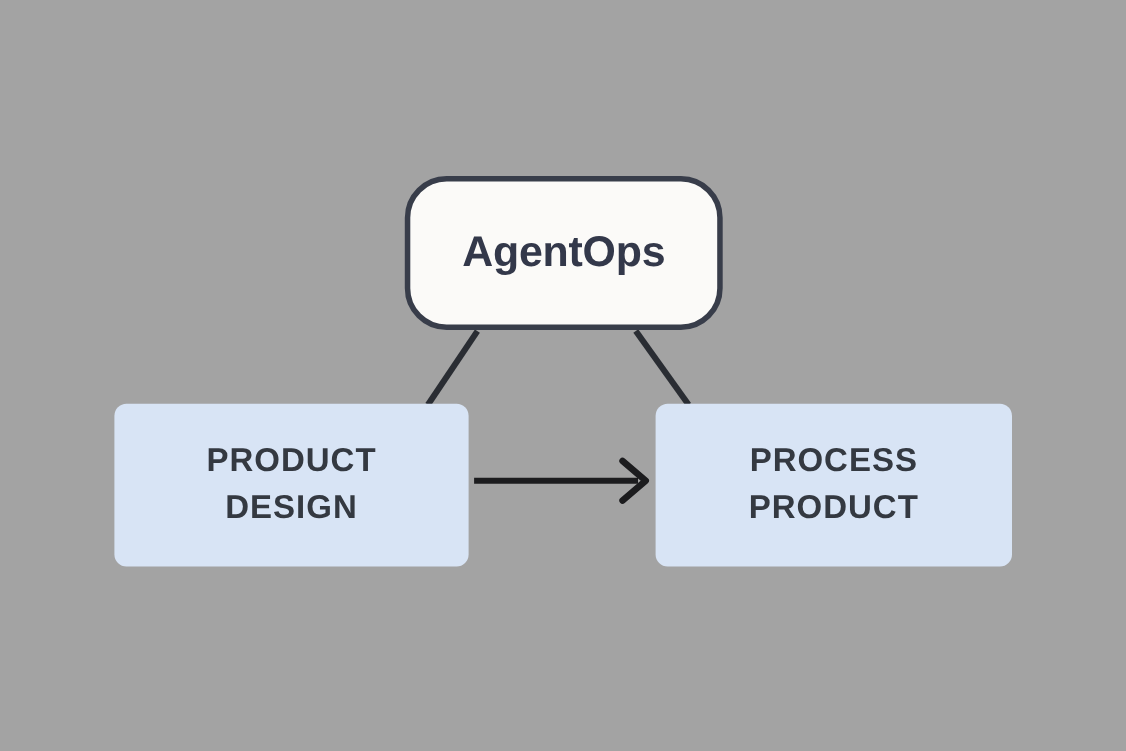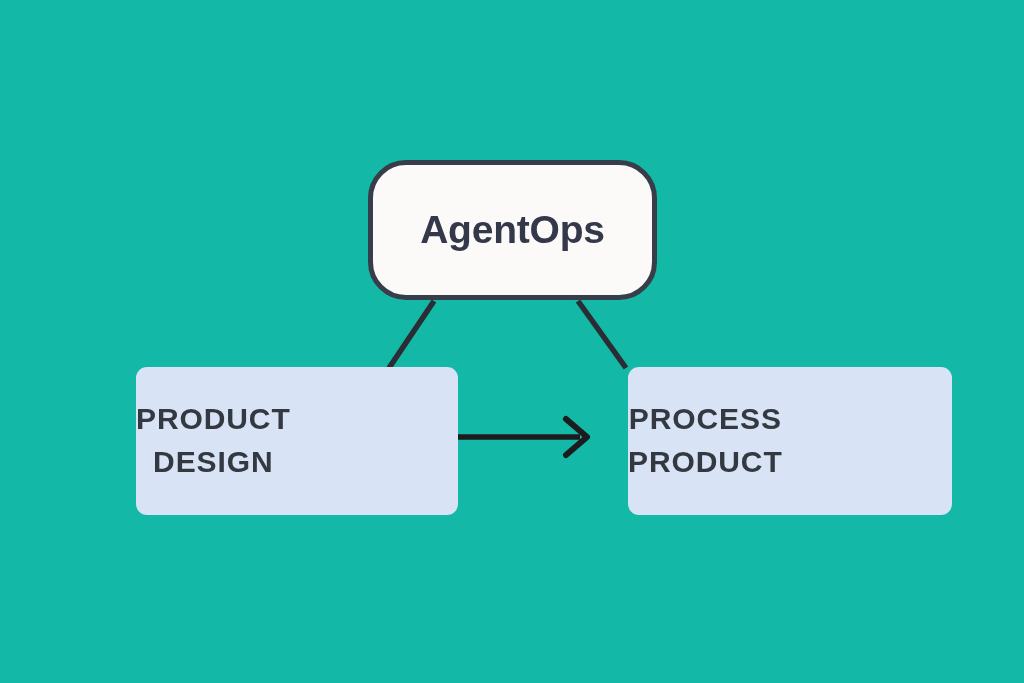--- a/index.html
+++ b/index.html
@@ -11,21 +11,21 @@
     width: 1024px;
     height: 683px;
     background: #faf9f7;
     font-family: "Liberation Sans", sans-serif;
     overflow: hidden;
   }
   #diagram-canvas {
     position: relative;
     width: 1024px;
     height: 683px;
-    background: #14b8a6;
+    background: #a3a3a3;
   }
   .connector-layer {
     position: absolute;
     left: 0;
     top: 0;
     width: 1024px;
     height: 683px;
     pointer-events: none;
   }
   
@@ -54,22 +54,22 @@
   
   .node-box {
     position: absolute;
     top: 367px;
     height: 148px;
     box-sizing: border-box;
     background: #d8e4f5;
     border-radius: 11px;
     display: flex;
     align-items: center;
+    justify-content: center;
     text-align: center;
-    margin-left: 32px;
   }
   .node-box .node-label {
     font-size: 30px;
     font-weight: bold;
     color: #343941;
     letter-spacing: 0.9px;
     line-height: 1.42;
     white-space: pre-line;
   }
   #node-product-design {

